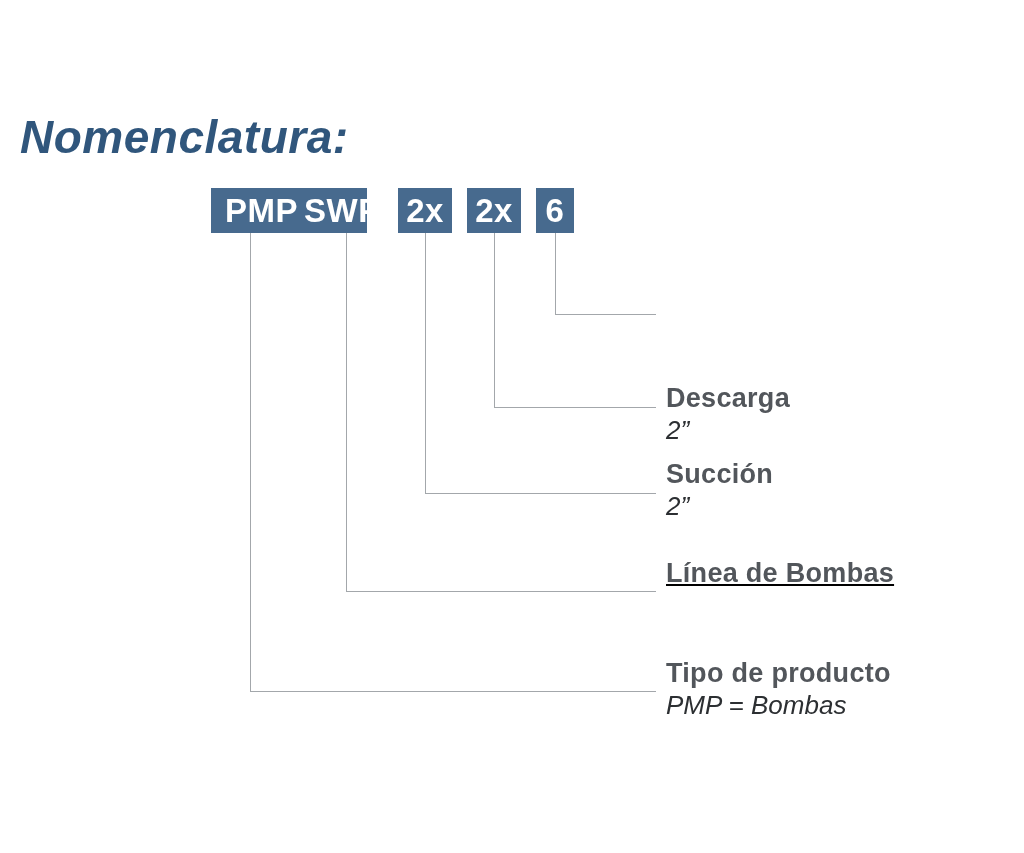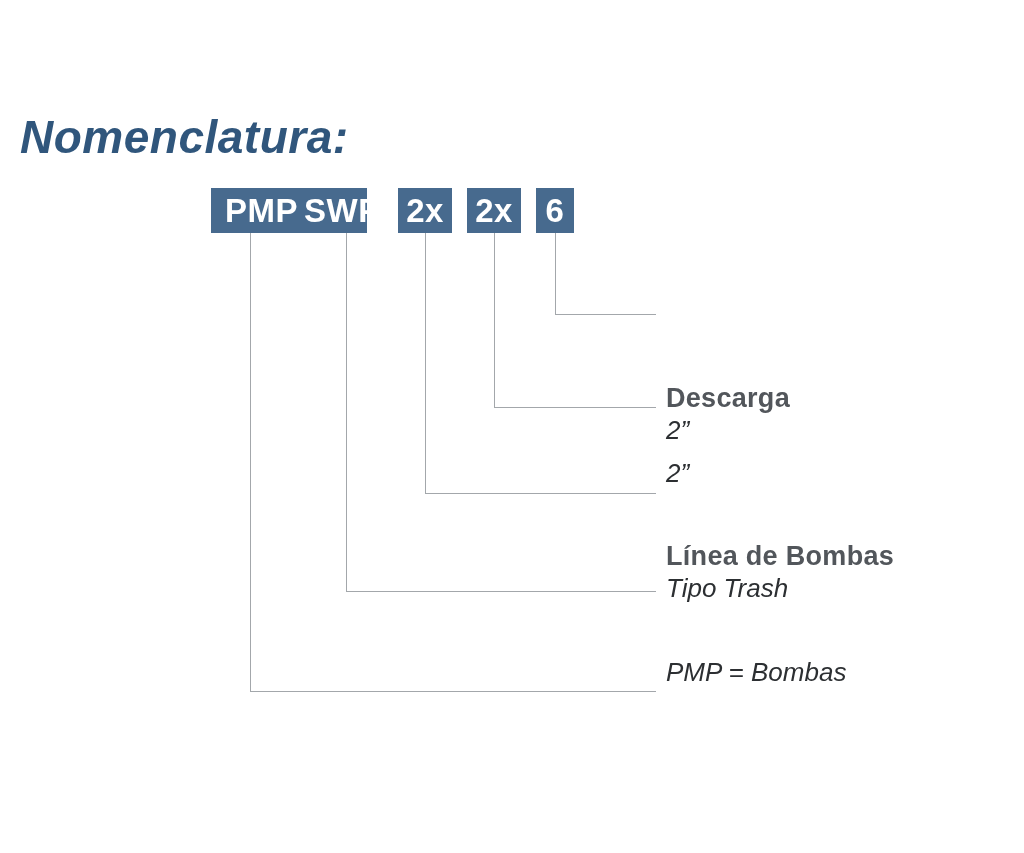--- a/index.html
+++ b/index.html
@@ -46,21 +46,21 @@
   .c-impulsor{left:555px;width:100px;height:81px;}
   .c-descarga{left:494px;width:161px;height:174px;}
   .c-succion{left:425px;width:230px;height:260px;}
   .c-linea{left:346px;width:309px;height:358px;}
   .c-tipo{left:250px;width:405px;height:458px;}
 
   .annotation{position:absolute;left:666px;white-space:nowrap;}
   .a-impulsor{top:280px;}
   .a-descarga{top:382px;}
   .a-succion{top:458px;}
-  .a-linea{top:540px;}
+  .a-linea{top:557px;text-decoration:underline;}
   .a-tipo{top:657px;}
   .ann-title{
     font-size:27px;font-weight:bold;line-height:33px;
     color:var(--label);letter-spacing:0.3px;
   }
   .ann-line{
     font-size:26px;font-style:italic;line-height:31px;
     color:var(--value);
   }
 </style>
@@ -83,25 +83,26 @@
   <div class="connector c-linea"></div>
   <div class="connector c-tipo"></div>
 
 
   <div class="annotation a-descarga">
     <div class="ann-title">Descarga</div>
     <div class="ann-line">2”</div>
   </div>
 
   <div class="annotation a-succion">
+    <div class="ann-title">Succión</div>
     <div class="ann-line">2”</div>
   </div>
 
   <div class="annotation a-linea">
     <div class="ann-title">Línea de Bombas</div>
-    <div class="ann-line">Tipo Trash</div>
   </div>
 
   <div class="annotation a-tipo">
+    <div class="ann-title">Tipo de producto</div>
     <div class="ann-line">PMP = Bombas</div>
   </div>
 
 </div>
 
 </body></html>

